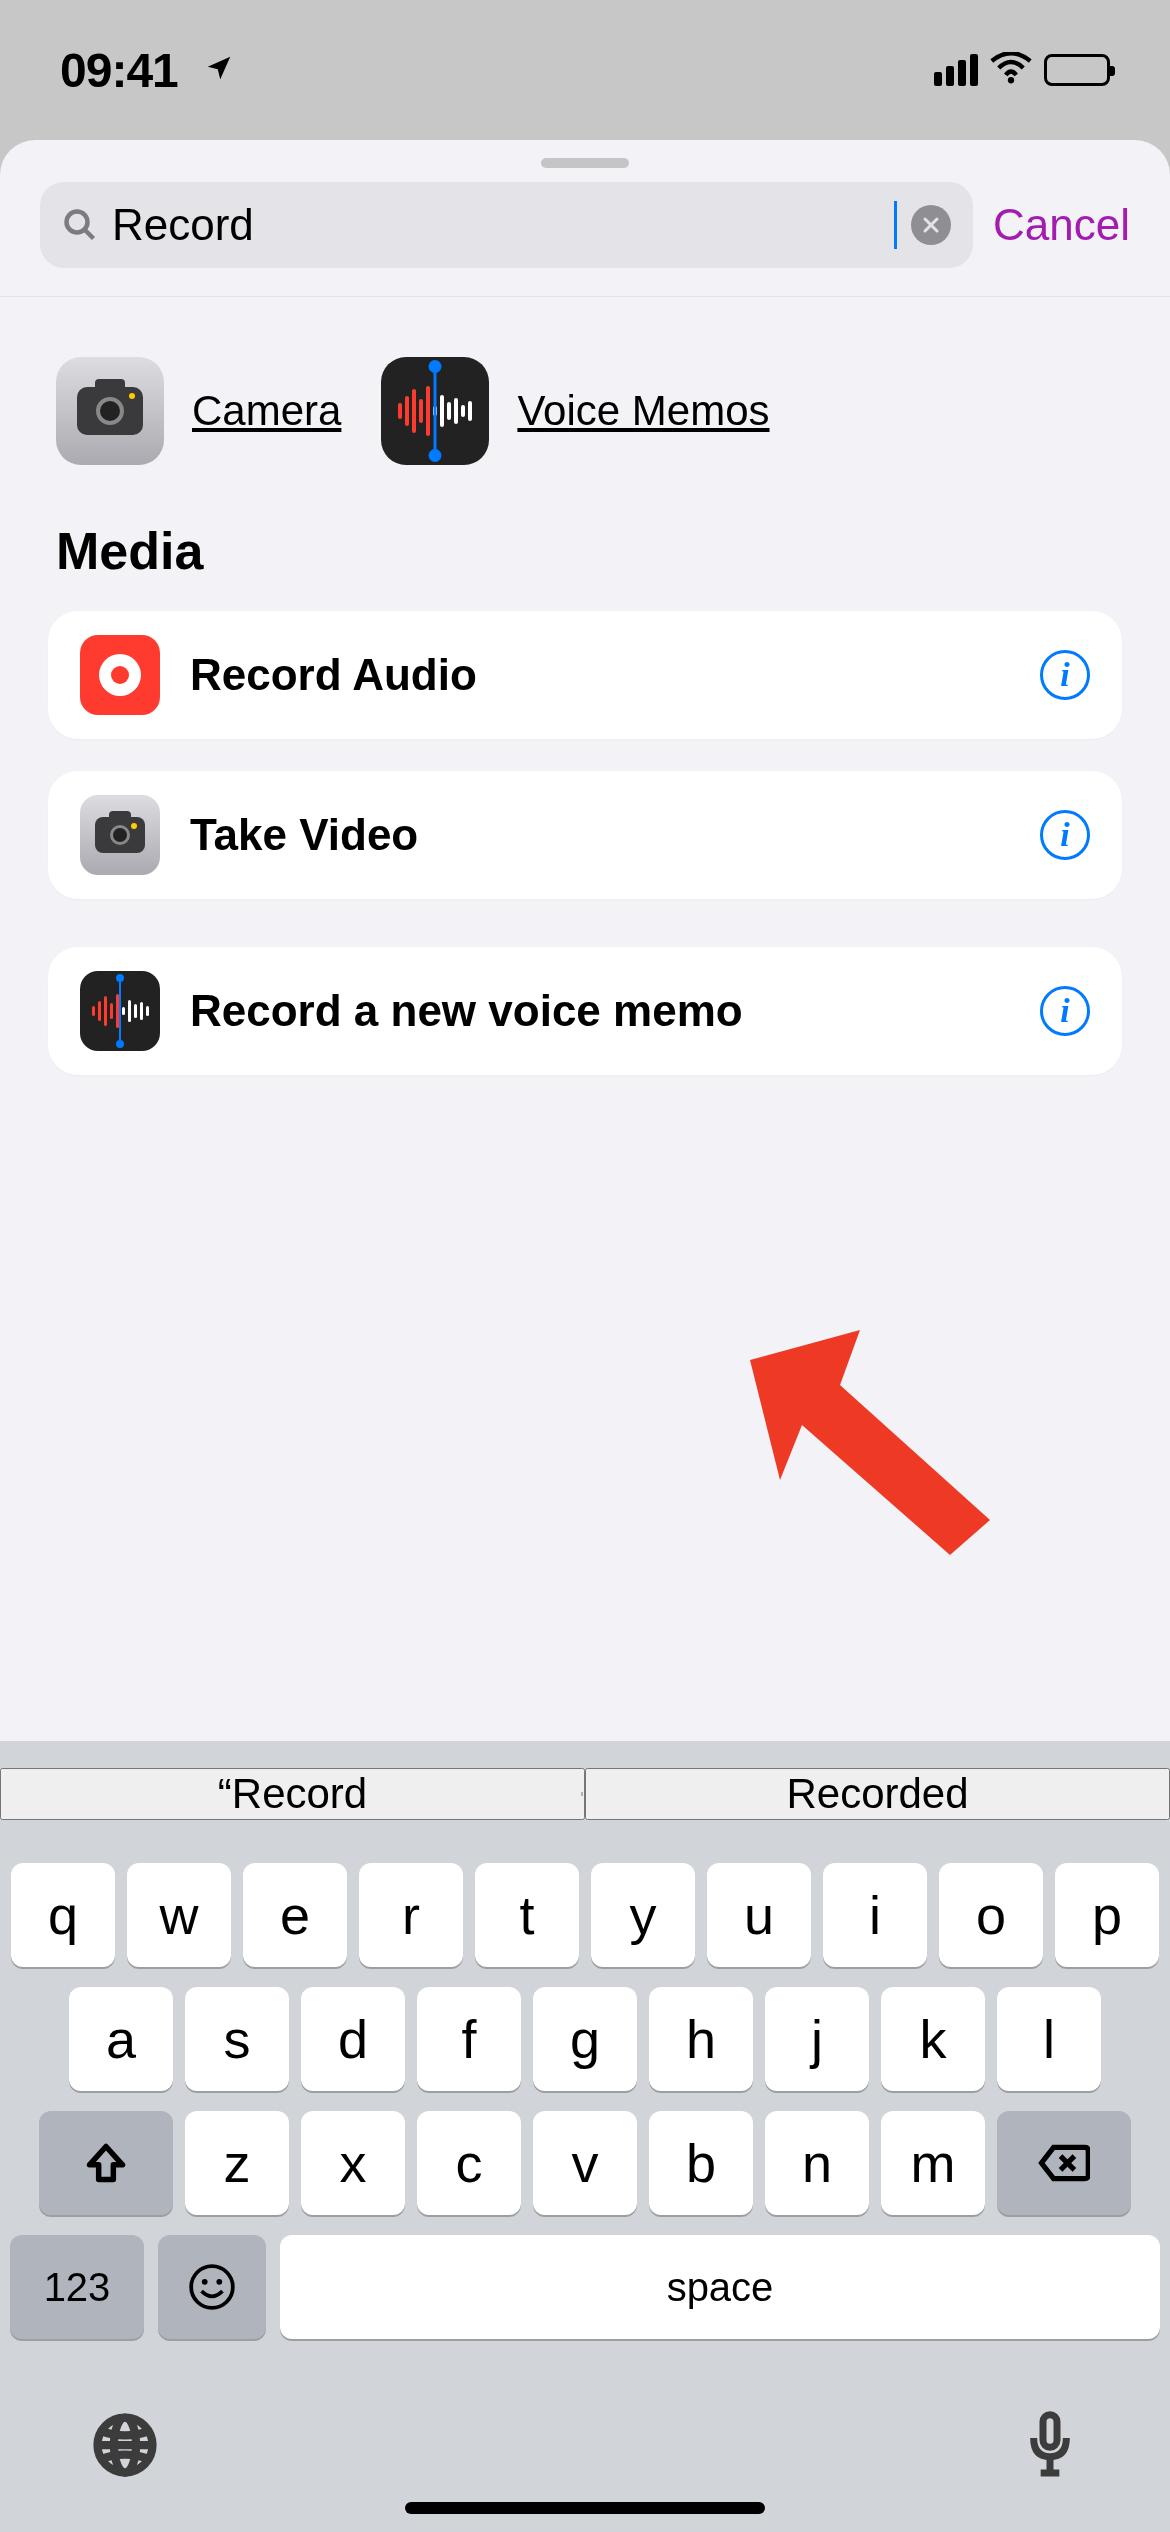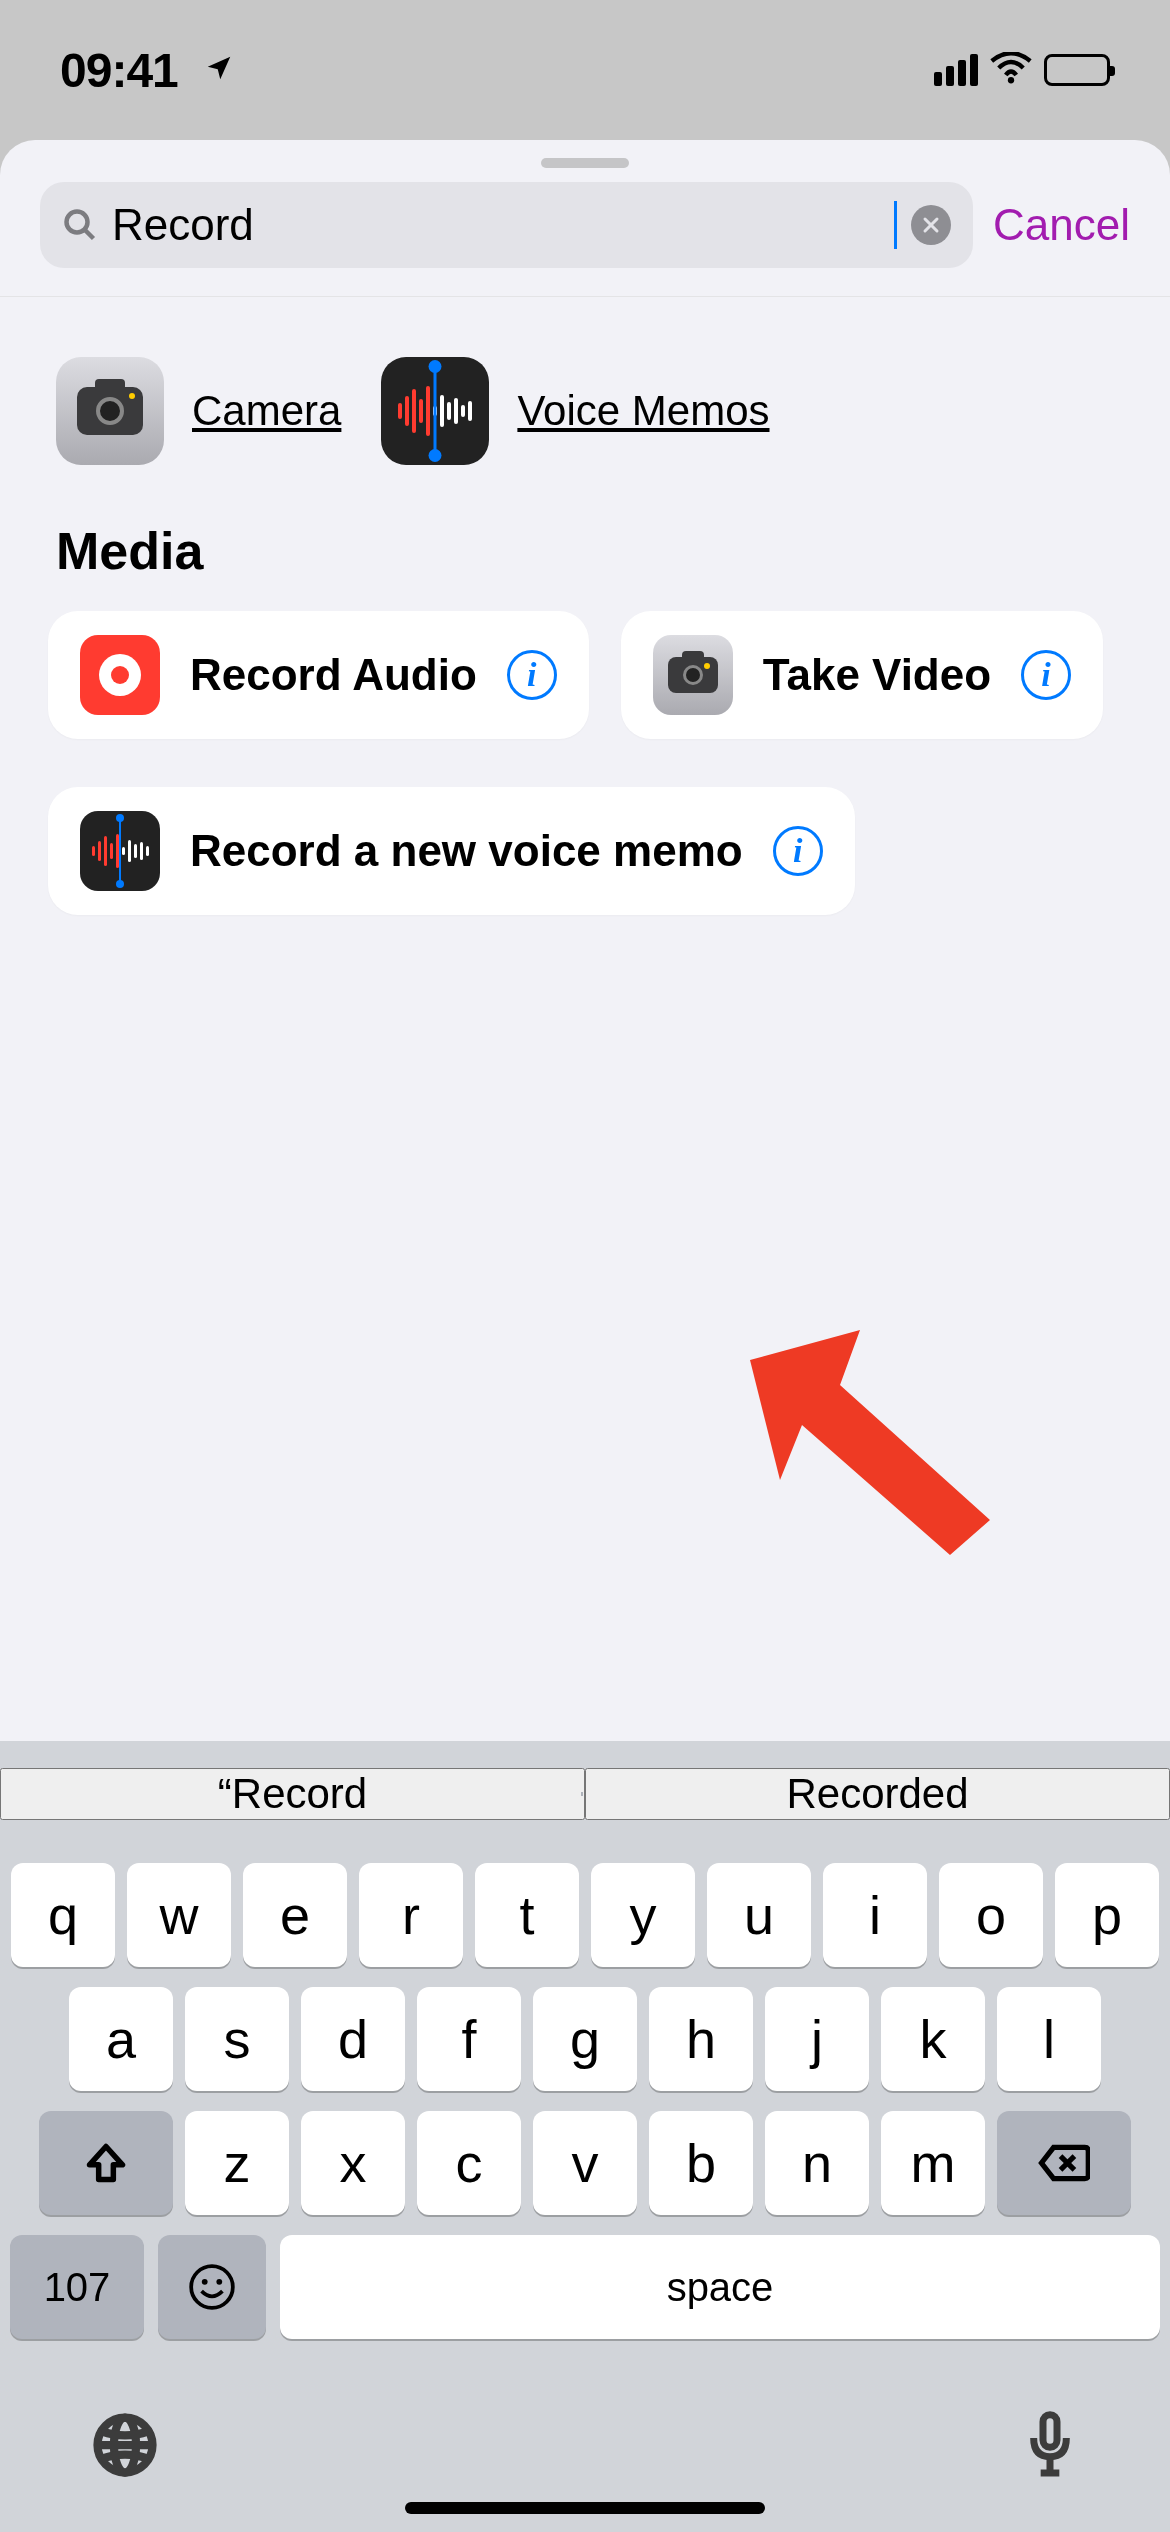--- a/index.html
+++ b/index.html
@@ -37,21 +37,21 @@
     .top-result { display: flex; align-items: center; gap: 28px; text-decoration: underline; }
     .app-icon { width: 108px; height: 108px; border-radius: 25px; display: flex; align-items: center; justify-content: center; }
     .app-camera { background: linear-gradient(180deg,#dcdce1,#aaaab0); }
     .app-voice { background: #222; }
     .app-label { font-size: 42px; font-weight: 400; }
 
     
     .section-hdr { font-size: 52px; font-weight: 700; padding: 0 56px 30px; }
 
     
-    .actions-group { padding: 0 48px; display: flex; gap: 32px; }
+    .actions-group { padding: 0 48px; display: flex; flex-direction: column; gap: 32px; }
     .action-card { background: #fff; border-radius: 30px; display: flex; align-items: center; padding: 24px 32px; gap: 30px; box-shadow: 0 1px 2px rgba(0,0,0,.03); }
     .action-icon { width: 80px; height: 80px; border-radius: 18px; display: flex; align-items: center; justify-content: center; flex-shrink: 0; }
     .ic-record-audio { background: #ff3b30; }
     .ic-record-audio .ra-outer { width: 42px; height: 42px; background:#fff; border-radius:50%; display:flex; align-items:center; justify-content:center; }
     .ic-record-audio .ra-inner { width: 18px; height:18px; background:#ff3b30; border-radius:50%; }
     .ic-camera-small { background: linear-gradient(180deg,#dcdce1,#aaaab0); }
     .action-text { flex: 1; font-size: 44px; font-weight: 600; }
     .info-btn { width: 50px; height: 50px; border: 3px solid #007aff; border-radius: 50%; color: #007aff; display: flex; align-items: center; justify-content: center; font-size: 34px; font-family: serif; font-style: italic; font-weight: 700; background: none; }
 
     .actions-gap { height: 48px; }
@@ -283,21 +283,21 @@
         <button class="key k-letter">m</button>
         <button class="key k-bksp">
           <svg width="52" height="40" viewBox="0 0 30 22">
               <path d="M9 2 L27 2 Q29 2 29 4 L29 18 Q29 20 27 20 L9 20 L2 11 Z"></path>
               <line x1="13" y1="7" x2="21" y2="15"></line>
               <line x1="21" y1="7" x2="13" y2="15"></line>
             </svg>
         </button>
       </div>
       <div class="key-row row4">
-        <button class="key k-123">107</button>
+        <button class="key k-123">123</button>
         <button class="key k-emoji">
           <svg width="50" height="50" viewBox="0 0 24 24" fill="none" stroke="#000" stroke-width="1.8">
               <circle cx="12" cy="12" r="10"></circle>
               <circle cx="8.5" cy="9.5" r="1.4" fill="#000" stroke="none"></circle>
               <circle cx="15.5" cy="9.5" r="1.4" fill="#000" stroke="none"></circle>
               <path d="M7 14 Q12 19 17 14"></path>
             </svg>
         </button>
         <button class="key k-space">space</button>
       </div>

